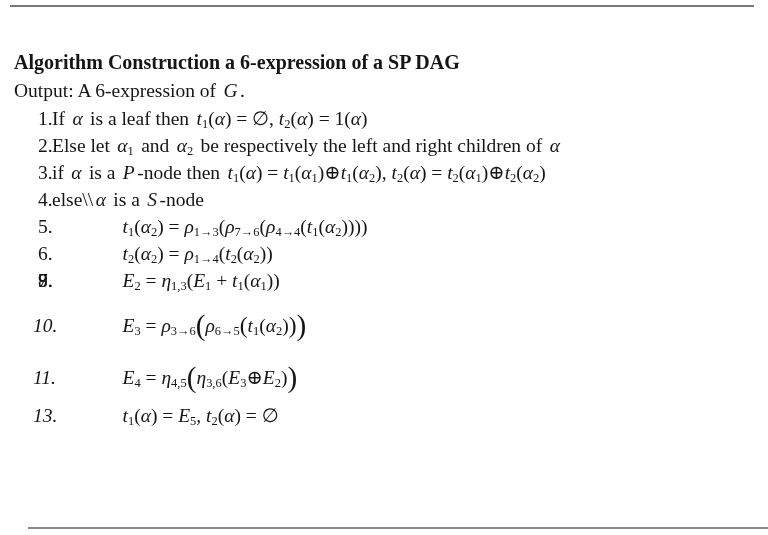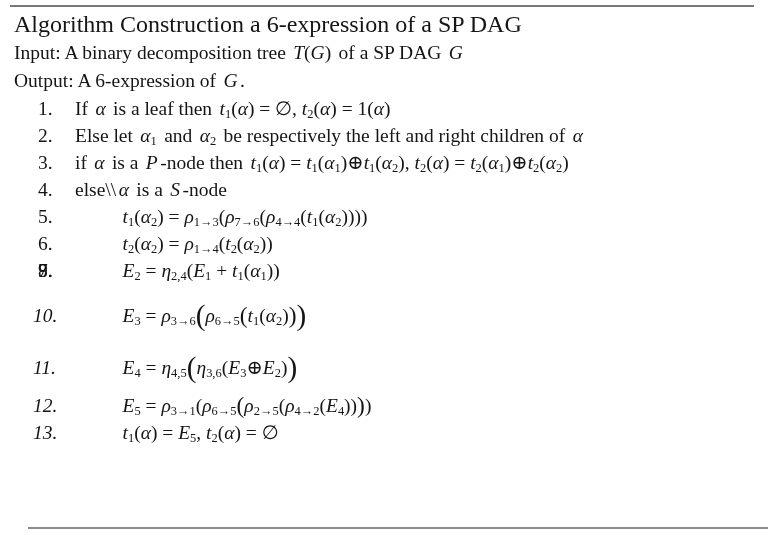--- a/index.html
+++ b/index.html
@@ -32,24 +32,25 @@
     height: 2px;
     background: #8c8c8c;
   }
   .content {
     position: absolute;
     top: 9px;
     left: 14px;
     right: 6px;
   }
   .title {
-    font-size: 24px;
-    font-weight: normal;
+    font-size: 20px;
+    font-weight: bold;
     line-height: 30px;
     white-space: nowrap;
+    margin-top: 38px;
   }
   .hline {
     font-size: 19.5px;
     line-height: 28px;
     white-space: nowrap;
   }
   .step {
     position: relative;
     font-size: 19.5px;
     line-height: 27px;
@@ -59,21 +60,21 @@
     position: absolute;
     left: 24px;
     top: 0;
   }
   .step.num2 .num {
     left: 19px;
     font-style: italic;
   }
   .step.lvl1 .body {
     display: block;
-    margin-left: 61px;
+    margin-left: 38px;
   }
   .step.lvl2 .body {
     display: block;
     margin-left: 106px;
   }
   .step.tall {
     line-height: 40px;
     margin-top: 12px;
     margin-bottom: 4px;
   }
@@ -101,21 +102,20 @@
   }
 </style>
 </head>
 <body>
 
 <div class="page">
   <div class="rule-top"></div>
 
   <div class="content">
     <div class="title">Algorithm Construction a 6-expression of a SP DAG</div>
-    <div class="hline">Input: A binary decomposition tree <span class="m"><i>T</i>(<i>G</i>)</span> of a SP DAG <span class="m"><i>G</i></span></div>
     <div class="hline">Output: A 6-expression of <span class="m"><i>G</i></span>.</div>
 
     <div id="steps">
         <div class="step lvl1">
     <span class="num">1.</span>
     <span class="body">If <span class="m"><i>α</i></span> is a leaf then <span class="m"><i>t</i><sub>1</sub>(<i>α</i>) = ∅, <i>t</i><sub>2</sub>(<i>α</i>) = 1(<i>α</i>)</span></span>
   </div>
         <div class="step lvl1">
     <span class="num">2.</span>
     <span class="body">Else let <span class="m"><i>α</i><sub>1</sub></span> and <span class="m"><i>α</i><sub>2</sub></span> be respectively the left and right children of <span class="m"><i>α</i></span></span>
@@ -137,33 +137,29 @@
     <span class="body"><span class="m"><i>t</i><sub>2</sub>(<i>α</i><sub>2</sub>) = <i>ρ</i><sub>1→4</sub>(<i>t</i><sub>2</sub>(<i>α</i><sub>2</sub>))</span></span>
   </div>
         <div class="step lvl2">
     <span class="num">7.</span>
   </div>
         <div class="step lvl2">
     <span class="num">8.</span>
   </div>
         <div class="step lvl2">
     <span class="num">9.</span>
-    <span class="body"><span class="m"><i>E</i><sub>2</sub> = <i>η</i><sub>2,4</sub>(<i>E</i><sub>1</sub> + <i>t</i><sub>1</sub>(<i>α</i><sub>1</sub>))</span></span>
+    <span class="body"><span class="m"><i>E</i><sub>2</sub> = <i>η</i><sub>1,3</sub>(<i>E</i><sub>1</sub> + <i>t</i><sub>1</sub>(<i>α</i><sub>1</sub>))</span></span>
   </div>
         <div class="step lvl2 tall num2">
     <span class="num">10.</span>
     <span class="body"><span class="m"><i>E</i><sub>3</sub> = <i>ρ</i><sub>3→6</sub><span class="bp1">(</span><i>ρ</i><sub>6→5</sub><span class="bp2">(</span><i>t</i><sub>1</sub>(<i>α</i><sub>2</sub>)<span class="bp2">)</span><span class="bp1">)</span></span></span>
   </div>
         <div class="step lvl2 tall num2">
     <span class="num">11.</span>
     <span class="body"><span class="m"><i>E</i><sub>4</sub> = <i>η</i><sub>4,5</sub><span class="bp1">(</span><i>η</i><sub>3,6</sub>(<i>E</i><sub>3</sub>⊕<i>E</i><sub>2</sub>)<span class="bp1">)</span></span></span>
-  </div>
-        <div class="step lvl2 num2">
-    <span class="num">12.</span>
-    <span class="body"><span class="m"><i>E</i><sub>5</sub> = <i>ρ</i><sub>3→1</sub>(<i>ρ</i><sub>6→5</sub><span class="bp2">(</span><i>ρ</i><sub>2→5</sub>(<i>ρ</i><sub>4→2</sub>(<i>E</i><sub>4</sub>))<span class="bp2">)</span>)</span></span>
   </div>
         <div class="step lvl2 num2">
     <span class="num">13.</span>
     <span class="body"><span class="m"><i>t</i><sub>1</sub>(<i>α</i>) = <i>E</i><sub>5</sub>, <i>t</i><sub>2</sub>(<i>α</i>) = ∅</span></span>
   </div>
       </div>
   </div>
 
   <div class="rule-bottom"></div>
 </div>

